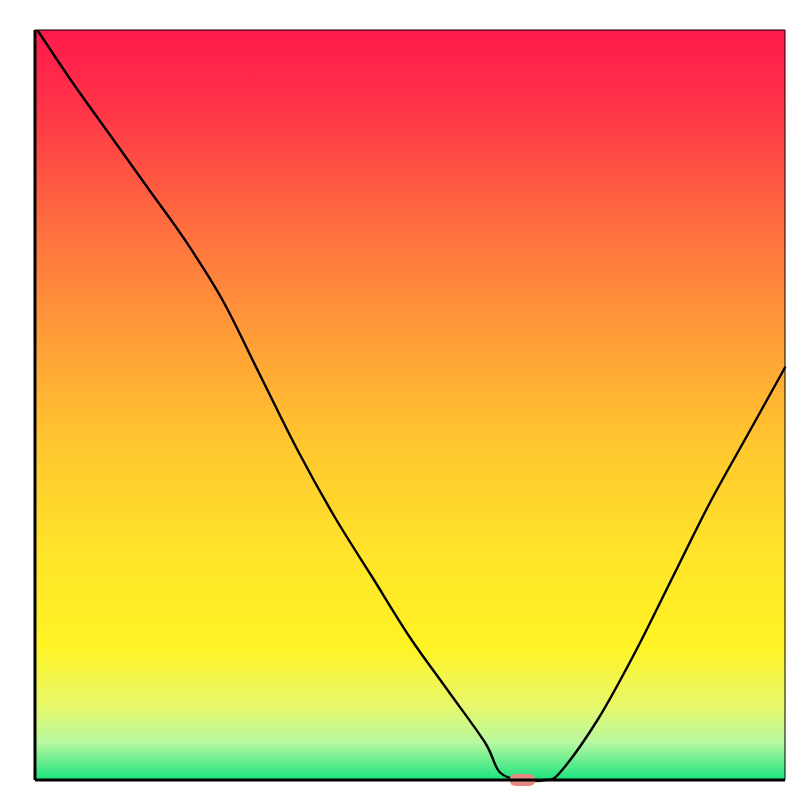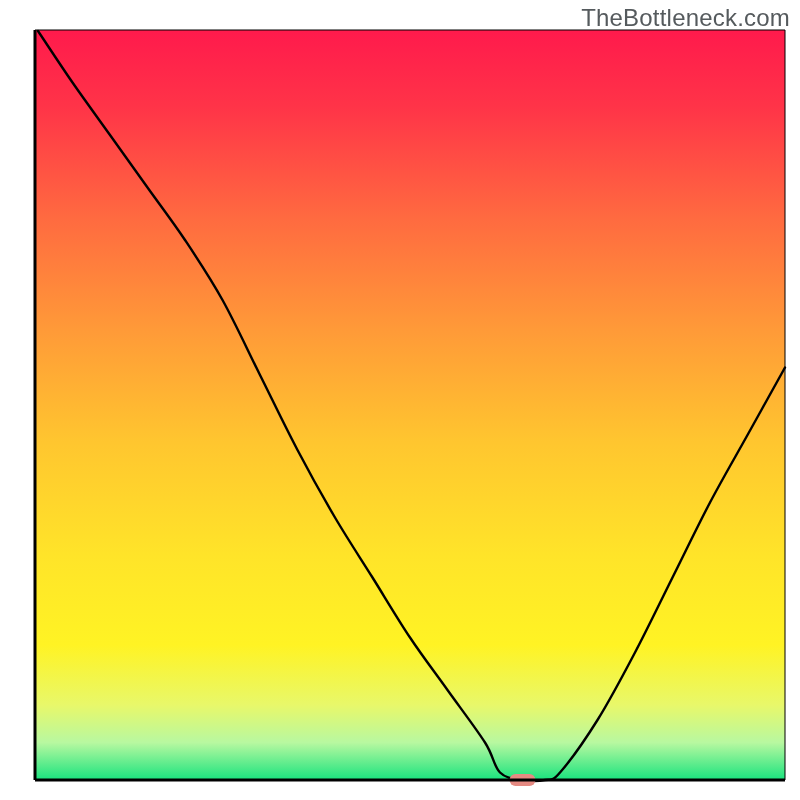--- a/index.html
+++ b/index.html
@@ -27,21 +27,20 @@
   }
   svg {
     position: absolute;
     left: 0;
     top: 0;
   }
 </style>
 </head>
 <body>
 <div id="wrap">
-  <div id="watermark">TheBottleneck.com</div>
   <svg id="chart-svg" width="800" height="800" viewBox="0 0 800 800">
       <defs>
         <linearGradient id="bg-grad" x1="0" y1="0" x2="0" y2="1">
           <stop offset="0%" stop-color="#ff1a4c"></stop>
           <stop offset="10%" stop-color="#ff3348"></stop>
           <stop offset="25%" stop-color="#ff6a40"></stop>
           <stop offset="40%" stop-color="#ff9a38"></stop>
           <stop offset="55.00000000000001%" stop-color="#ffc62f"></stop>
           <stop offset="70%" stop-color="#ffe429"></stop>
           <stop offset="82%" stop-color="#fff324"></stop>

